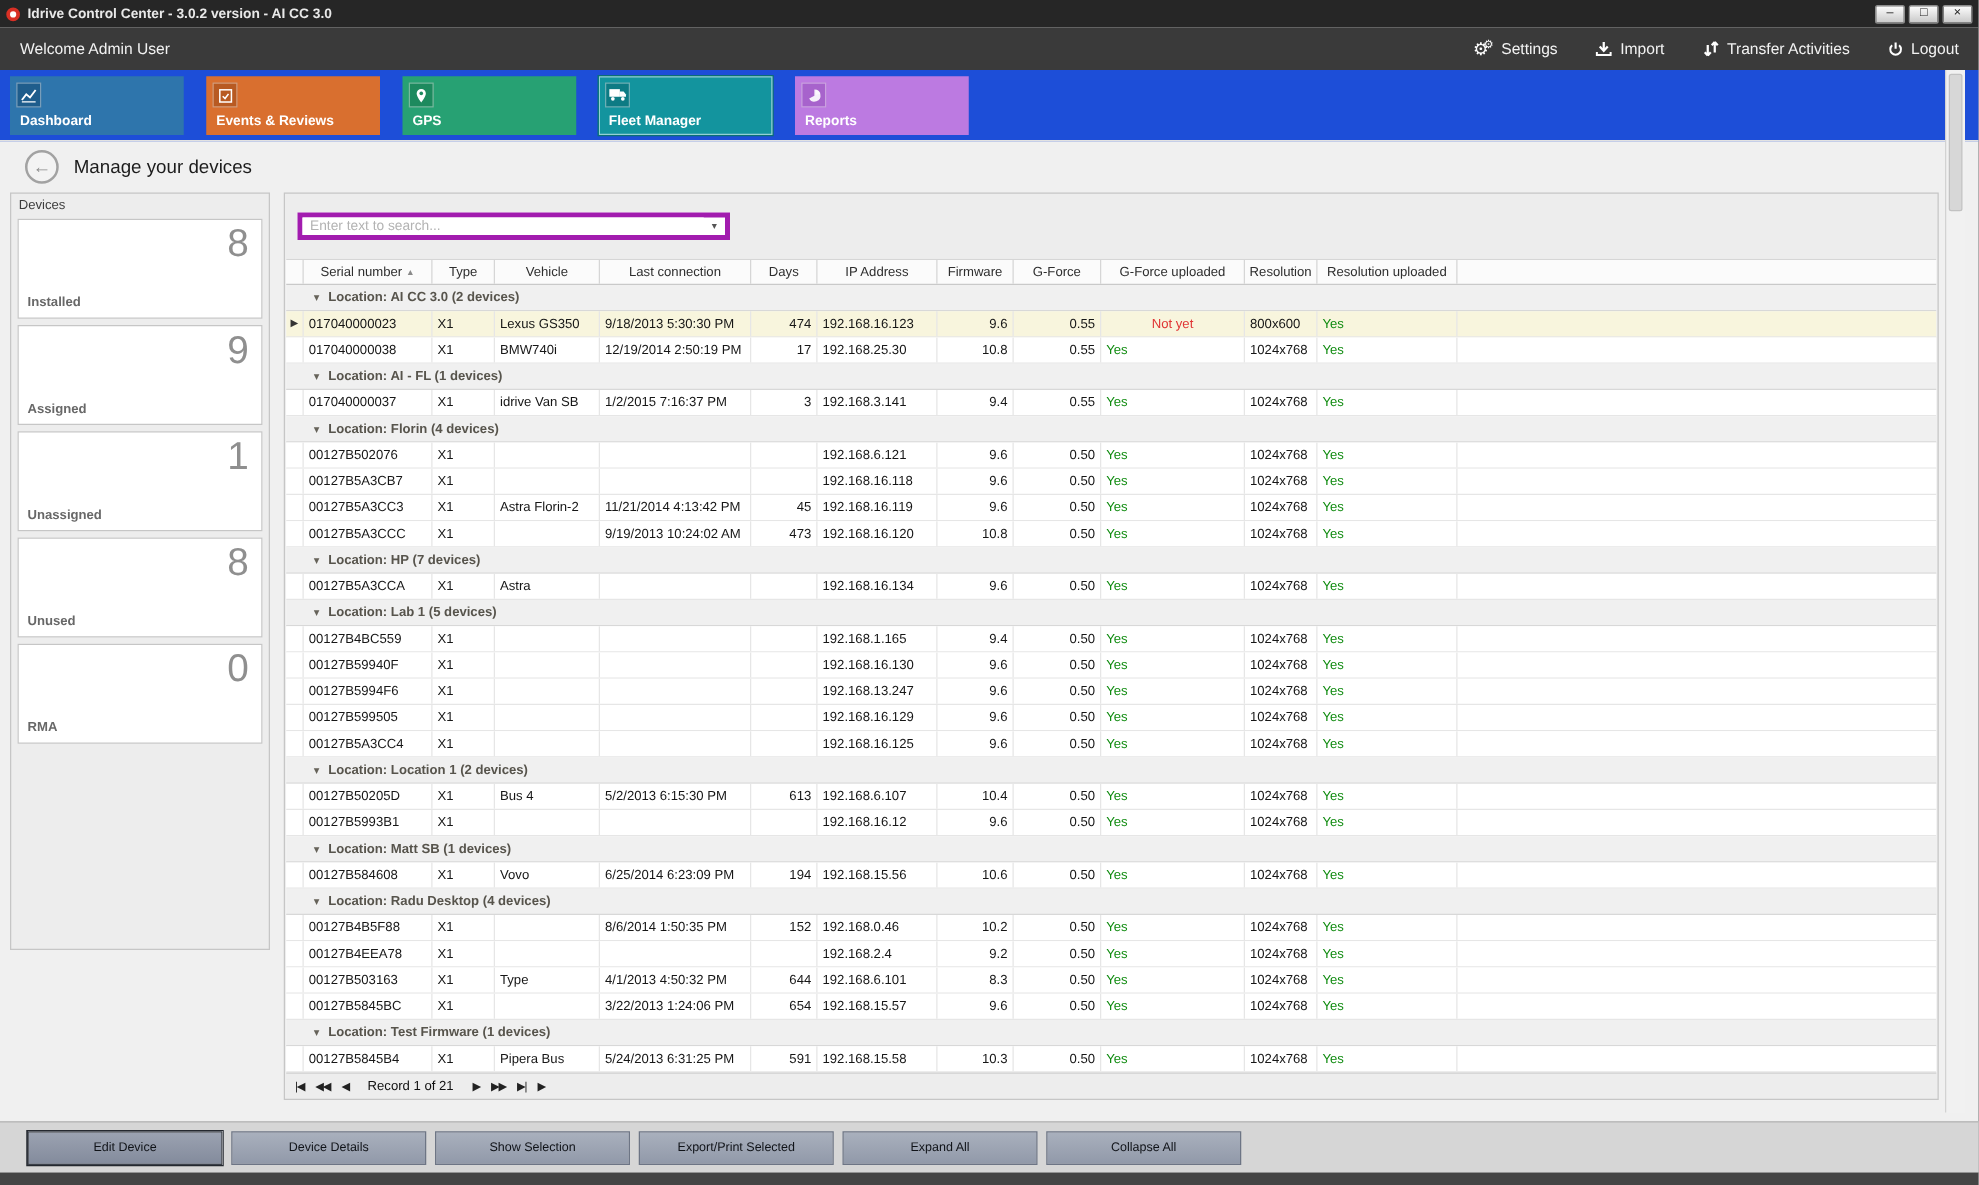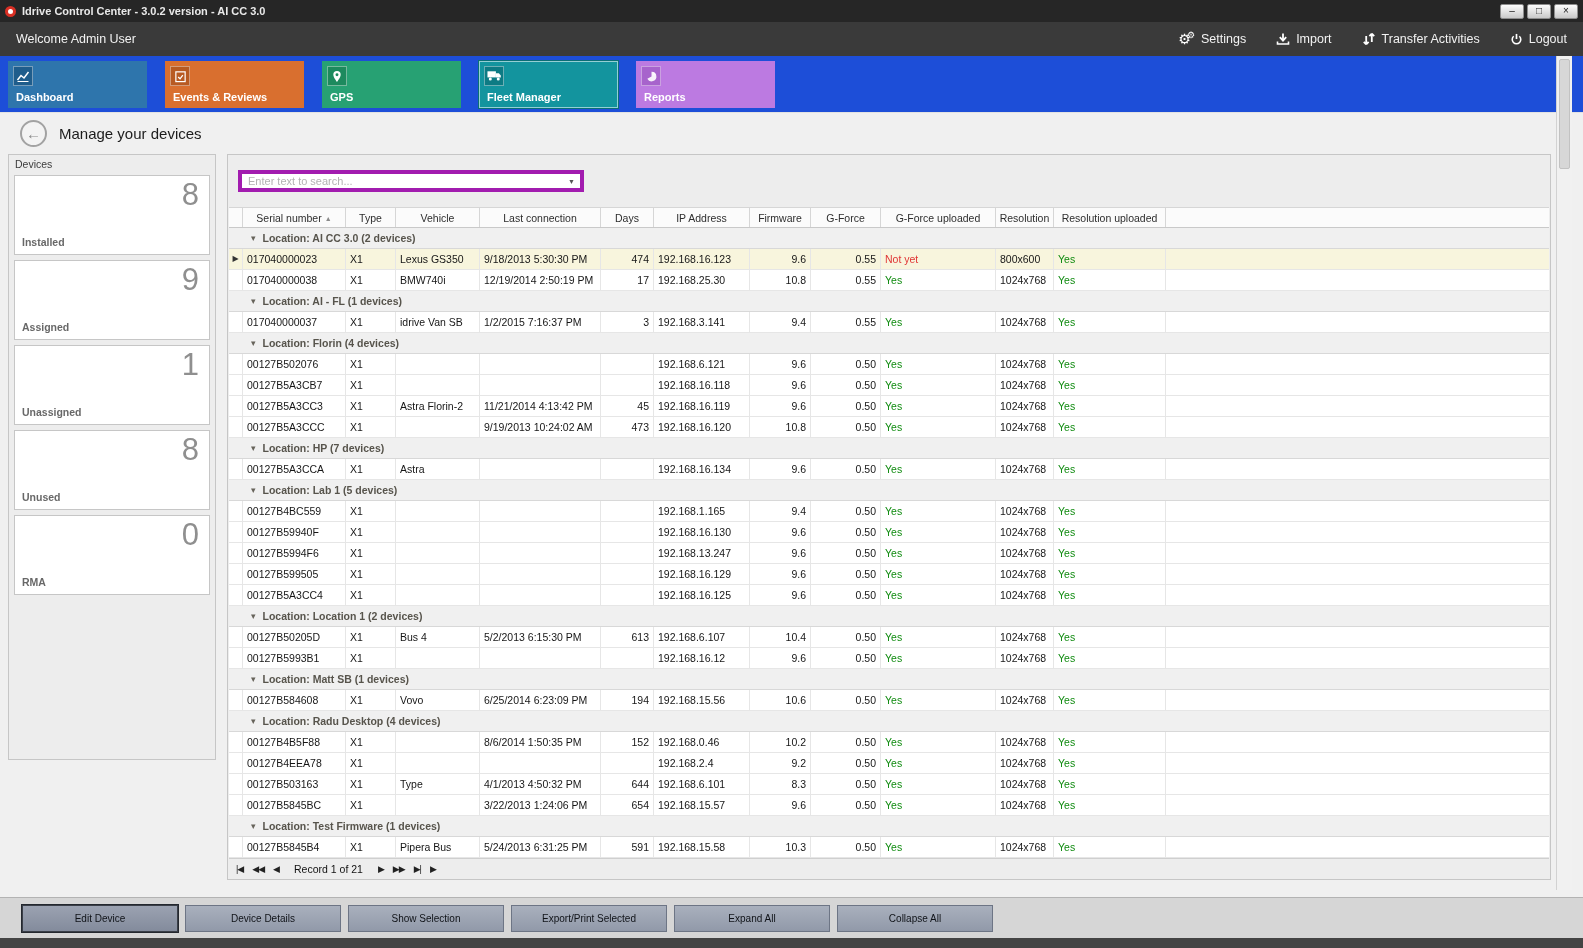--- a/index.html
+++ b/index.html
@@ -94,21 +94,21 @@
   .col-days { width:53px; }
   .col-ip { width:96px; }
   .col-firmware { width:61px; }
   .col-gforce { width:70px; }
   .col-gforce_uploaded { width:115px; }
   .col-resolution { width:58px; }
   .col-resolution_uploaded { width:112px; }
   .filler { flex:1; border-right:none; }
   .gbody .col-days, .gbody .col-firmware, .gbody .col-gforce { text-align:right; }
   .cell.yes { color:#0f8b0f; }
-  .cell.notyet { color:#e03535; }
+  .cell.notyet { color:#e03535;text-align:center; }
 
   .gnav { position:absolute; left:1px; right:1px; bottom:1px; height:20px; background:#ededed;
           border-top:1px solid #cfcfcf; display:flex; align-items:center; gap:9px; padding-left:7px; }
   .nbtn { font-size:9px; color:#222; letter-spacing:-1px; cursor:pointer; }
   .nrec { font-size:10.5px; color:#111; margin:0 6px; }
 
   
   .scrollgutter { position:absolute; left:1556px; top:56px; width:16px; height:834px; background:#f1f1f1;
                   border-left:1px solid #d2d2d2; }
   .thumb { margin:3px 2px; height:110px; background:#d7d7d7; border:1px solid #c2c2c2; border-radius:2px; }

